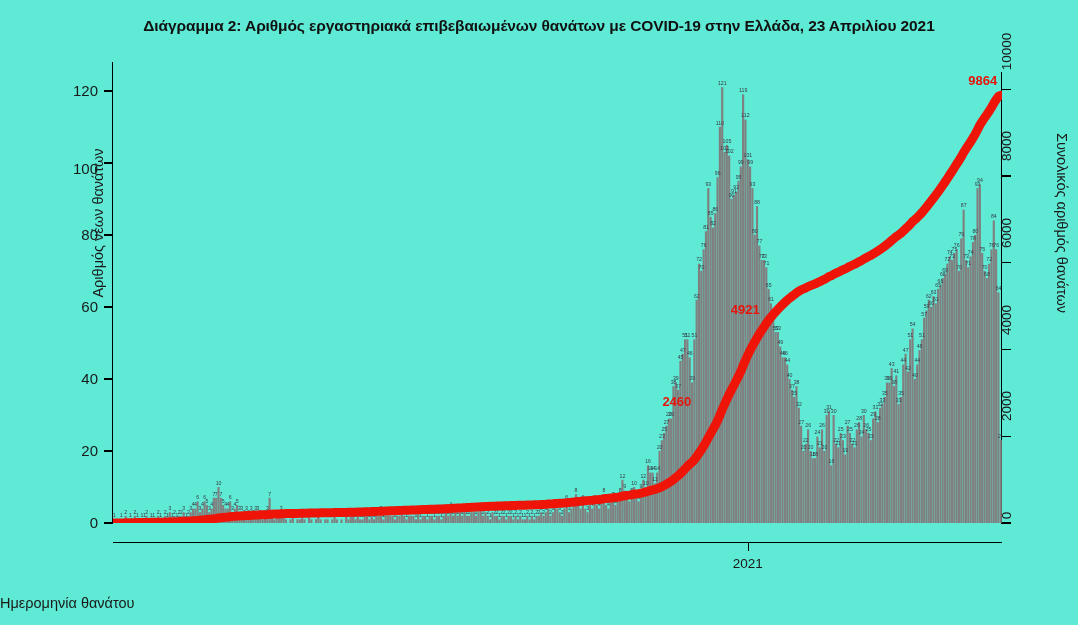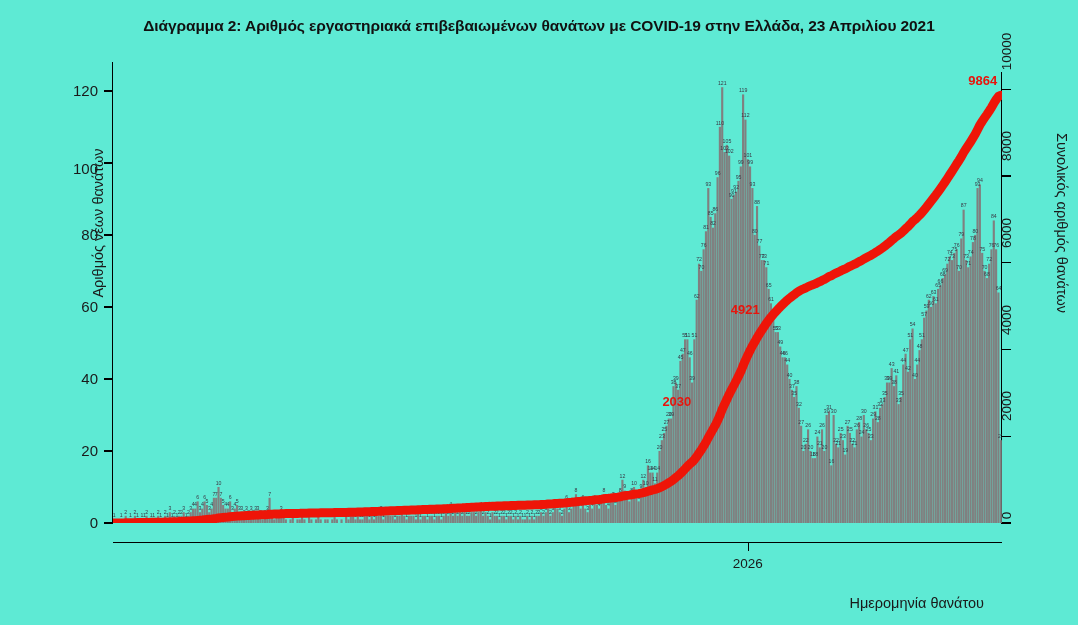--- a/index.html
+++ b/index.html
@@ -36,21 +36,21 @@
     position:absolute;left:-32px;top:215px;width:260px;
     text-align:center;font-size:14.5px;color:#1a1a1a;
     transform:rotate(-90deg);transform-origin:center center;
   }
   #yaxis-right-title{
     position:absolute;left:932px;top:215px;width:260px;
     text-align:center;font-size:14.5px;color:#1a1a1a;
     transform:rotate(90deg);transform-origin:center center;
   }
   #xaxis-title{
-    position:absolute;left:0;top:595px;width:984px;text-align:right;
+    position:absolute;left:0;top:595px;width:984px;text-align:left;
     font-size:14.5px;color:#1a1a1a;
   }
 
   
   .cum-annot{
     position:absolute;color:#e8140c;font-weight:bold;font-size:13px;
     font-family:"Liberation Sans",sans-serif;white-space:nowrap;
   }
 </style>
 </head>
@@ -89,21 +89,21 @@
       <div style="position: absolute; left: 1014px; top: 349.538px; font-size: 13.5px; color: rgb(26, 26, 26); writing-mode: vertical-rl; transform: rotate(180deg) translateY(50%); transform-origin: left top;">4000</div>
       <div class="tick-right" style="top: 262.108px;"></div>
       <div style="position: absolute; left: 1014px; top: 262.808px; font-size: 13.5px; color: rgb(26, 26, 26); writing-mode: vertical-rl; transform: rotate(180deg) translateY(50%); transform-origin: left top;">6000</div>
       <div class="tick-right" style="top: 175.377px;"></div>
       <div style="position: absolute; left: 1014px; top: 176.077px; font-size: 13.5px; color: rgb(26, 26, 26); writing-mode: vertical-rl; transform: rotate(180deg) translateY(50%); transform-origin: left top;">8000</div>
       <div class="tick-right" style="top: 88.6462px;"></div>
       <div style="position: absolute; left: 1014px; top: 89.3462px; font-size: 13.5px; color: rgb(26, 26, 26); writing-mode: vertical-rl; transform: rotate(180deg) translateY(50%); transform-origin: left top;">10000</div>
     </div>
   <div id="ticks-x">
       <div class="tick-x" style="left: 747.746px;"></div>
-      <div class="xtick-label" style="left: 707.746px; width: 80px;">2026</div>
+      <div class="xtick-label" style="left: 707.746px; width: 80px;">2021</div>
     </div>
 
   <div id="yaxis-left-title">Αριθμός νέων θανάτων</div>
   <div id="yaxis-right-title">Συνολικός αριθμός θανάτων</div>
   <div id="xaxis-title">Ημερομηνία θανάτου</div>
 
   <div id="plot">
     <svg id="plot-canvas" viewBox="0 0 889 461" preserveAspectRatio="none">
       <g id="bars-group">
           <rect x="0.00" y="457.40" width="2.14" height="3.60" fill="#808080"></rect>
@@ -839,18 +839,18 @@
           <text x="880.88" y="156.27" font-size="5.2" text-anchor="middle" fill="#3a3a46" font-family="&quot;Liberation Sans&quot;,sans-serif">84</text>
           <text x="883.20" y="185.08" font-size="5.2" text-anchor="middle" fill="#3a3a46" font-family="&quot;Liberation Sans&quot;,sans-serif">76</text>
           <text x="885.52" y="228.30" font-size="5.2" text-anchor="middle" fill="#3a3a46" font-family="&quot;Liberation Sans&quot;,sans-serif">64</text>
           <text x="887.84" y="375.96" font-size="5.2" text-anchor="middle" fill="#3a3a46" font-family="&quot;Liberation Sans&quot;,sans-serif">23</text>
         </g>
       <path id="cum-line" fill="none" stroke="#ee1508" stroke-width="9" stroke-linecap="round" stroke-linejoin="round" d="M1.16 460.95L3.48 460.95L5.80 460.95L8.12 460.90L10.45 460.90L12.77 460.80L15.09 460.80L17.41 460.76L19.73 460.76L22.05 460.66L24.37 460.61L26.69 460.61L29.01 460.56L31.34 460.51L33.66 460.41L35.98 460.41L38.30 460.37L40.62 460.32L42.94 460.32L45.26 460.22L47.58 460.17L49.90 460.17L52.23 460.07L54.55 460.02L56.87 459.88L59.19 459.83L61.51 459.73L63.83 459.68L66.15 459.59L68.47 459.49L70.80 459.34L73.12 459.29L75.44 459.20L77.76 459.05L80.08 458.85L82.40 458.66L84.72 458.37L87.04 458.22L89.36 458.03L91.69 457.73L94.01 457.49L96.33 457.34L98.65 457.15L100.97 456.81L103.29 456.47L105.61 455.98L107.93 455.64L110.25 455.39L112.58 455.20L114.90 455.00L117.22 454.71L119.54 454.56L121.86 454.37L124.18 454.13L126.50 453.98L128.82 453.83L131.14 453.74L133.47 453.59L135.79 453.49L138.11 453.34L140.43 453.25L142.75 453.10L145.07 452.95L147.39 452.86L149.71 452.81L152.04 452.71L154.36 452.56L156.68 452.22L159.00 452.13L161.32 452.08L163.64 451.98L165.96 451.88L168.28 451.74L170.60 451.64L172.93 451.59L175.25 451.59L177.57 451.54L179.89 451.44L182.21 451.44L184.53 451.39L186.85 451.35L189.17 451.25L191.49 451.20L193.82 451.20L196.14 451.10L198.46 451.05L200.78 451.05L203.10 451.00L205.42 450.91L207.74 450.86L210.06 450.86L212.39 450.81L214.71 450.76L217.03 450.76L219.35 450.71L221.67 450.61L223.99 450.57L226.31 450.57L228.63 450.52L230.95 450.52L233.28 450.42L235.60 450.37L237.92 450.27L240.24 450.18L242.56 450.13L244.88 450.03L247.20 449.98L249.52 449.93L251.84 449.83L254.17 449.74L256.49 449.69L258.81 449.59L261.13 449.54L263.45 449.44L265.77 449.35L268.09 449.20L270.41 449.15L272.73 449.05L275.06 448.96L277.38 448.86L279.70 448.76L282.02 448.71L284.34 448.62L286.66 448.52L288.98 448.37L291.30 448.27L293.63 448.23L295.95 448.13L298.27 448.03L300.59 447.93L302.91 447.88L305.23 447.74L307.55 447.69L309.87 447.59L312.19 447.49L314.52 447.45L316.84 447.35L319.16 447.25L321.48 447.20L323.80 447.10L326.12 447.01L328.44 446.96L330.76 446.86L333.08 446.71L335.41 446.62L337.73 446.42L340.05 446.32L342.37 446.18L344.69 446.08L347.01 445.93L349.33 445.84L351.65 445.69L353.98 445.59L356.30 445.49L358.62 445.35L360.94 445.20L363.26 445.10L365.58 444.96L367.90 444.76L370.22 444.67L372.54 444.52L374.87 444.42L377.19 444.37L379.51 444.23L381.83 444.13L384.15 444.03L386.47 443.98L388.79 443.89L391.11 443.79L393.43 443.74L395.76 443.64L398.08 443.54L400.40 443.50L402.72 443.40L405.04 443.35L407.36 443.25L409.68 443.20L412.00 443.15L414.33 443.06L416.65 443.01L418.97 442.91L421.29 442.86L423.61 442.76L425.93 442.67L428.25 442.52L430.57 442.42L432.89 442.28L435.22 442.08L437.54 441.98L439.86 441.84L442.18 441.59L444.50 441.40L446.82 441.25L449.14 441.16L451.46 440.96L453.78 440.67L456.11 440.52L458.43 440.33L460.75 440.08L463.07 439.69L465.39 439.45L467.71 439.25L470.03 438.96L472.35 438.77L474.67 438.62L477.00 438.38L479.32 438.18L481.64 437.89L483.96 437.64L486.28 437.45L488.60 437.16L490.92 436.77L493.24 436.52L495.57 436.33L497.89 436.04L500.21 435.69L502.53 435.45L504.85 435.16L507.17 434.77L509.49 434.18L511.81 433.74L514.13 433.40L516.46 433.11L518.78 432.72L521.10 432.23L523.42 431.89L525.74 431.60L528.06 431.16L530.38 430.57L532.70 430.09L535.02 429.31L537.35 428.62L539.67 427.94L541.99 427.41L544.31 426.72L546.63 425.75L548.95 424.63L551.27 423.41L553.59 422.09L555.92 420.68L558.24 419.26L560.56 417.41L562.88 415.51L565.20 413.70L567.52 411.51L569.84 409.22L572.16 406.73L574.48 404.25L576.81 402.00L579.13 400.10L581.45 397.61L583.77 394.59L586.09 391.08L588.41 387.67L590.73 383.96L593.05 380.01L595.37 375.48L597.70 371.33L600.02 367.34L602.34 363.14L604.66 358.46L606.98 353.10L609.30 347.20L611.62 342.18L613.94 337.06L616.27 332.08L618.59 327.69L620.91 323.26L623.23 318.77L625.55 314.14L627.87 309.31L630.19 303.51L632.51 298.05L634.83 293.13L637.16 288.30L639.48 283.76L641.80 279.86L644.12 275.57L646.44 271.82L648.76 268.26L651.08 264.70L653.40 261.24L655.72 258.07L658.05 255.09L660.37 252.31L662.69 249.73L665.01 247.15L667.33 244.76L669.65 242.51L671.97 240.27L674.29 238.13L676.61 236.18L678.94 234.37L681.26 232.67L683.58 230.81L685.90 229.25L688.22 227.94L690.54 226.96L692.86 225.89L695.18 224.62L697.51 223.64L699.83 222.77L702.15 221.89L704.47 220.72L706.79 219.70L709.11 218.43L711.43 217.45L713.75 215.99L716.07 214.48L718.40 213.70L720.72 212.24L723.04 211.16L725.36 210.14L727.68 208.92L730.00 207.80L732.32 206.87L734.64 205.56L736.96 204.34L739.29 203.26L741.61 202.24L743.93 200.97L746.25 199.61L748.57 198.44L750.89 196.97L753.21 195.71L755.53 194.49L757.86 193.37L760.18 191.95L762.50 190.44L764.82 189.08L767.14 187.51L769.46 185.91L771.78 184.20L774.10 182.30L776.42 180.40L778.75 178.30L781.07 176.45L783.39 174.45L785.71 172.84L788.03 171.13L790.35 168.99L792.67 166.70L794.99 164.65L797.31 162.16L799.64 159.53L801.96 157.58L804.28 155.43L806.60 153.09L808.92 150.60L811.24 147.83L813.56 144.95L815.88 141.93L818.20 139.00L820.53 135.93L822.85 132.95L825.17 129.79L827.49 126.57L829.81 123.25L832.13 119.89L834.45 116.38L836.77 112.77L839.10 109.21L841.42 105.55L843.74 101.85L846.06 98.43L848.38 94.58L850.70 90.34L853.02 86.78L855.34 83.32L857.66 79.71L859.99 75.91L862.31 72.01L864.63 67.47L866.95 62.89L869.27 59.23L871.59 55.82L873.91 52.50L876.23 48.99L878.55 45.29L880.88 41.19L883.20 37.49L885.52 34.37L887.84 33.24"></path>
     </svg>
   </div>
 
   <div id="annots">
-      <div class="cum-annot" style="left: 662.402px; top: 394.321px;">2030</div>
+      <div class="cum-annot" style="left: 662.402px; top: 394.321px;">2460</div>
       <div class="cum-annot" style="left: 730.855px; top: 277px; margin-top: 25px;">4921</div>
       <div class="cum-annot" style="left: 968.218px; top: 73.2438px;">9864</div>
     </div>
 
 </div>
 
 </body></html>

